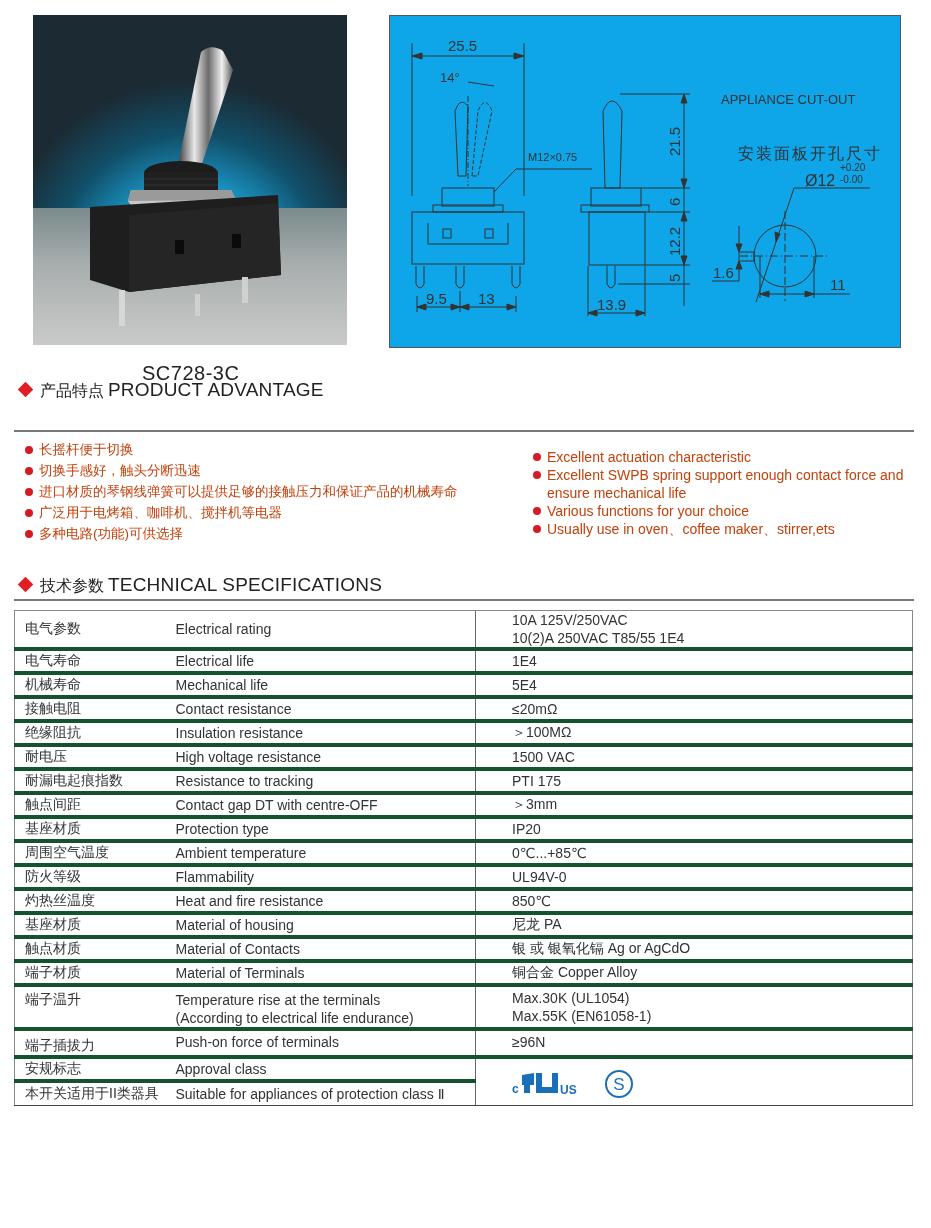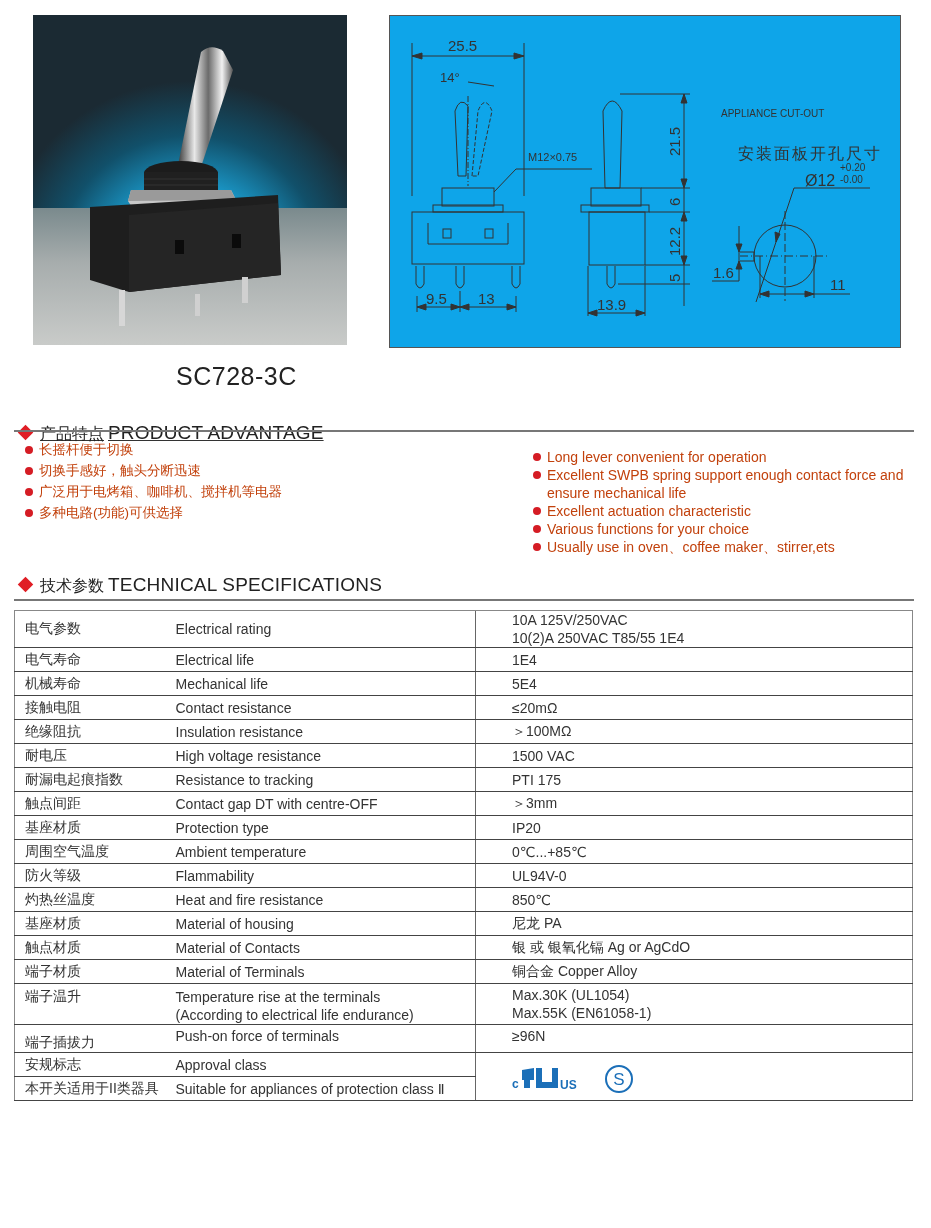--- a/index.html
+++ b/index.html
@@ -12,30 +12,29 @@
       position: absolute; left: 33px; top: 15px; width: 314px; height: 330px;
       overflow: hidden;
       background: radial-gradient(ellipse 60% 55% at 50% 75%, #3fc7f0 0%, #1ca7dc 35%, #11506a 70%, #1b2a33 100%);
     }
     .photo .floor {
       position: absolute; left: 0; top: 193px; width: 100%; height: 137px;
       background: linear-gradient(180deg, #7a8a8d 0%, #a7adad 40%, #c9cbc9 100%);
     }
     .photo svg { position: absolute; left: 0; top: 0; }
     .model-label {
-      position: absolute; left: 142px; top: 362px; font-size: 25px; color: #222;
+      position: absolute; left: 142px; top: 362px; font-size: 20px; color: #222;
       letter-spacing: 0.5px;
-      margin-left: 34px;
     }
     .drawing {
       position: absolute; left: 389px; top: 15px; width: 512px; height: 333px;
       border: 1px solid #555; background: #0ea5e9;
     }
     .drawing svg { position: absolute; left: 0; top: 0; }
-    .cutout-title { position: absolute; left: 331px; top: 92px; font-size: 10px; color: #333; }
+    .cutout-title { position: absolute; left: 331px; top: 76px; font-size: 13px; color: #333; }
     .cutout-sub { position: absolute; left: 348px; top: 128px; font-size: 16px; color: #333; letter-spacing: 2px; }
 
     .section-head {
       position: absolute; left: 20px; display: flex; align-items: baseline;
     }
     .section-head .diamond {
       width: 11px; height: 11px; background: #e01e25; transform: rotate(45deg);
       margin-right: 9px; position: relative; top: -1px;
     }
     .section-head .cn { font-size: 16px; color: #222; margin-right: 4px; }
@@ -49,21 +48,21 @@
       background: #d51c24;
     }
     .bullets.cn li { height: 21px; line-height: 18px; font-size: 13.5px; }
     .bullets.en li { line-height: 18px; font-size: 14px; }
 
     table.spec {
       position: absolute; left: 14px; top: 610px; width: 899px;
       border-collapse: collapse; font-size: 14px; color: #333;
     }
     table.spec td {
-      border-top: 1px solid #14532d; border-bottom: 1px solid #444;
+      border-top: 4px solid #14532d; border-bottom: 1px solid #444;
       padding: 0 0 0 10px; vertical-align: middle; height: 24px;
     }
     table.spec td.c-cn { width: 151px; padding-left: 10px; }
     table.spec td.c-en { width: 310px; padding-left: 10px; }
     table.spec td.c-val { border-left: 1px solid #666; border-right: 1px solid #888; padding-left: 36px; }
     table.spec tr:first-child td { border-top: 1.5px solid #888; }
     table.spec td.c-cn:first-child { border-left: 1px solid #888; }
     .tall td { height: 50px; }
     .two-line { line-height: 18px; }
     .marks { display: flex; align-items: center; gap: 22px; padding-top: 4px; }
@@ -196,38 +195,38 @@
     <line x1="424" y1="240" x2="424" y2="282"></line>
     <line x1="370" y1="278" x2="460" y2="278"></line>
     <polygon points="370,278 379,275 379,281" fill="#333"></polygon>
     <polygon points="424,278 415,275 415,281" fill="#333"></polygon>
     <text x="440" y="274" fill="#333" stroke="none" font-size="15">11</text>
   </svg>
   <div class="cutout-title">APPLIANCE CUT-OUT</div>
   <div class="cutout-sub">安装面板开孔尺寸</div>
 </div>
 
-<div class="section-head" style="top:422px;text-decoration:underline;">
+<div class="section-head" style="top:379px;">
   <span class="diamond"></span>
   <span class="cn">产品特点</span>
   <span class="en">PRODUCT ADVANTAGE</span>
 </div>
 <div class="section-rule" style="top:430px;"></div>
 
 <ul class="bullets cn" style="left:25px; top:441px;">
   <li><span class="dot"></span><span>长摇杆便于切换</span></li>
   <li><span class="dot"></span><span>切换手感好，触头分断迅速</span></li>
+  <li><span class="dot"></span><span>进口材质的琴钢线弹簧可以提供足够的接触压力和保证产品的机械寿命</span></li>
   <li><span class="dot"></span><span>广泛用于电烤箱、咖啡机、搅拌机等电器</span></li>
   <li><span class="dot"></span><span>多种电路(功能)可供选择</span></li>
 </ul>
 
 <ul class="bullets en" style="left:533px; top:448px; width:380px;">
-  <li><span class="dot"></span><span>Long lever convenient for operation</span></li>
+  <li><span class="dot"></span><span>Excellent actuation characteristic</span></li>
   <li><span class="dot"></span><span>Excellent SWPB spring support enough contact force and ensure mechanical life</span></li>
-  <li><span class="dot"></span><span>Excellent actuation characteristic</span></li>
   <li><span class="dot"></span><span>Various functions for your choice</span></li>
   <li><span class="dot"></span><span>Usually use in oven、coffee maker、stirrer,ets</span></li>
 </ul>
 
 <div class="section-head" style="top:574px;">
   <span class="diamond"></span>
   <span class="cn">技术参数</span>
   <span class="en">TECHNICAL SPECIFICATIONS</span>
 </div>
 <div class="section-rule" style="top:599px;"></div>

